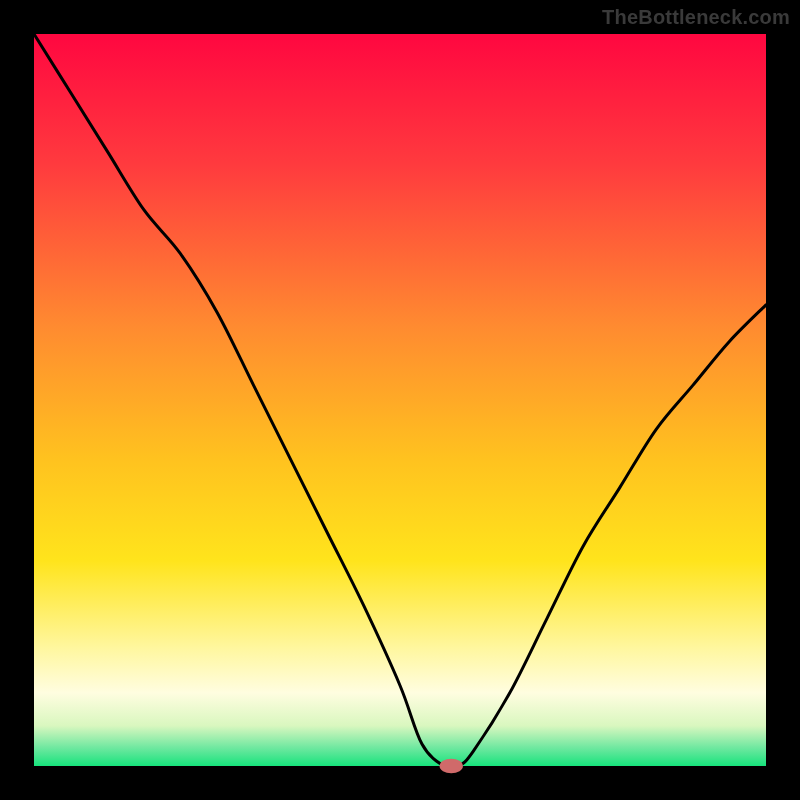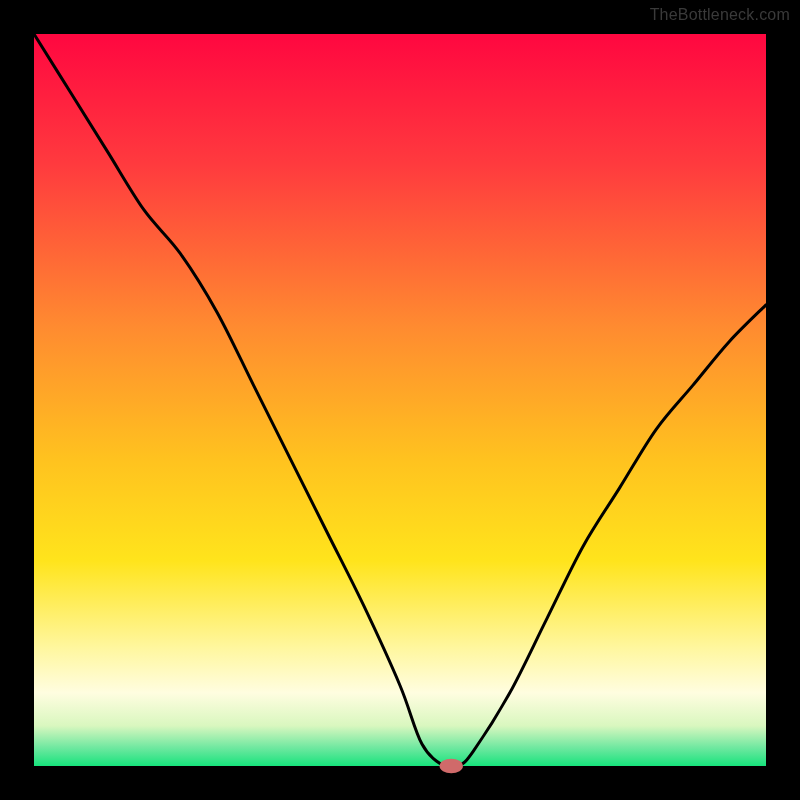--- a/index.html
+++ b/index.html
@@ -17,22 +17,22 @@
     height: 800px;
   }
   svg {
     display: block;
   }
   .watermark {
     position: absolute;
     top: 6px;
     right: 10px;
     color: #3a3a3a;
-    font-size: 16px;
-    font-weight: 400;
+    font-size: 20px;
+    font-weight: 700;
     letter-spacing: 0.2px;
     user-select: none;
   }
 </style>
 </head>
 <body>
 
 <div class="canvas-wrap">
   <svg id="svg-root" width="800" height="800" viewBox="0 0 800 800">
     <defs>

